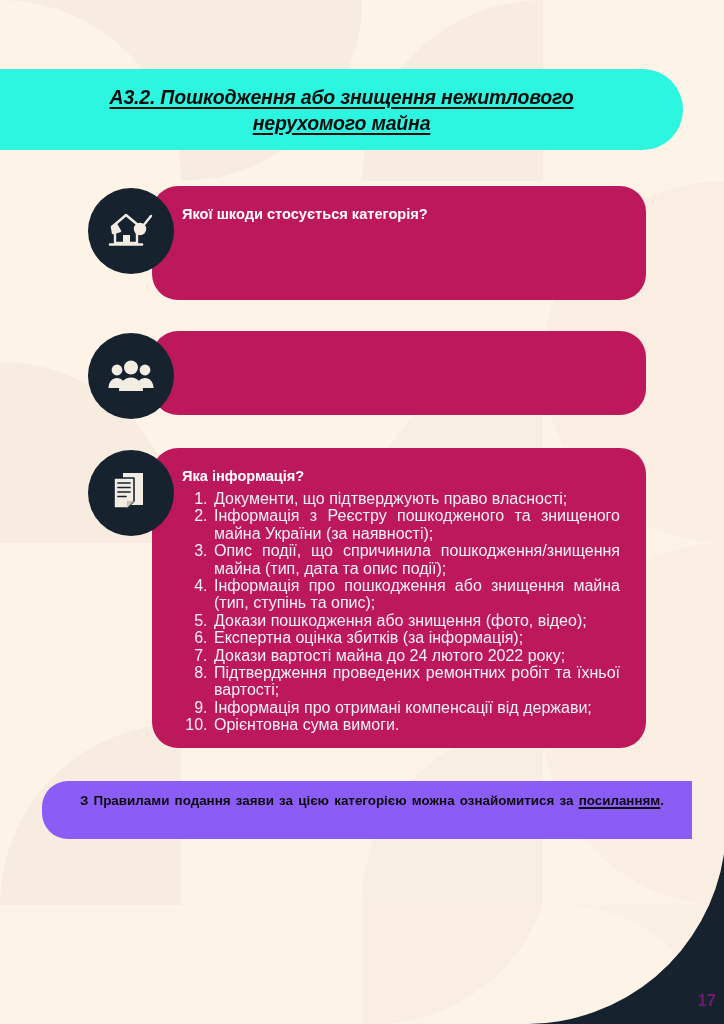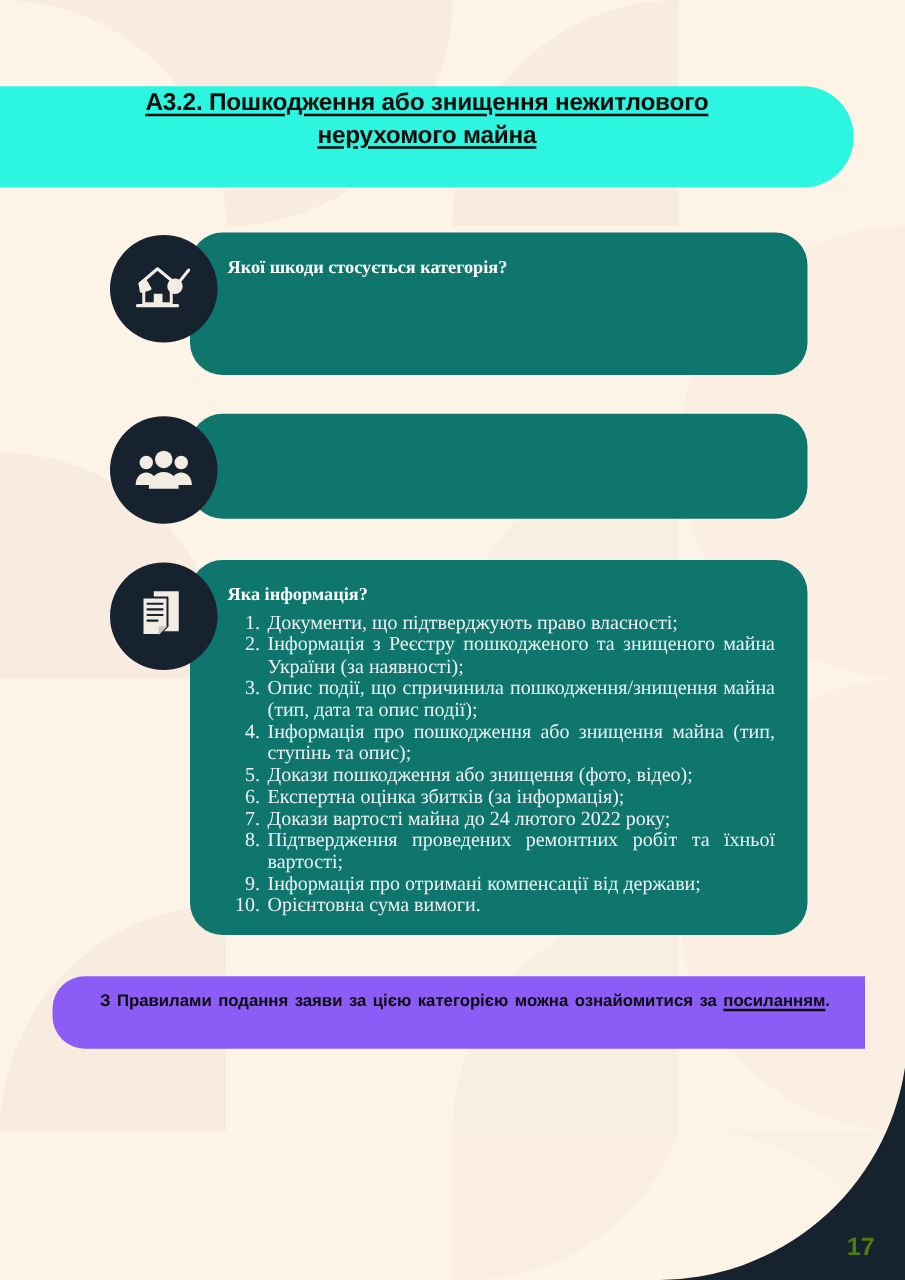--- a/index.html
+++ b/index.html
@@ -29,21 +29,23 @@
     position: absolute;
     left: 0;
     top: 69px;
     width: 683px;
     height: 81px;
     background: #2cf5e0;
     border-top-right-radius: 62px;
     border-bottom-right-radius: 62px;
     z-index: 2;
     display: flex;
+    align-items: center;
     justify-content: center;
+    font-style: italic;
   }
   .header-title {
     margin: 0;
     width: 560px;
     text-align: center;
     color: #0d0d0d;
     font-size: 19.5px;
     line-height: 26px;
     font-weight: 700;
     letter-spacing: -0.2px;
@@ -60,24 +62,23 @@
     top: 0;
     width: 724px;
     z-index: 3;
   }
   .card-block {
     position: absolute;
     left: 0;
   }
   .card-body {
     position: absolute;
-    background: #0f766e;
+    background: #be185d;
     color: #ffffff;
     border-radius: 26px;
-    font-family: Liberation Serif, serif;
   }
   .card-icon {
     position: absolute;
     width: 86px;
     height: 86px;
     border-radius: 50%;
     background: #16232f;
     display: flex;
     align-items: center;
     justify-content: center;
@@ -157,24 +158,24 @@
     position: absolute;
     right: 0;
     bottom: 0;
     width: 200px;
     height: 170px;
     z-index: 2;
   }
   .page-corner svg { display: block; }
   .page-number {
     position: absolute;
-    right: 24px;
+    right: 8px;
     bottom: 14px;
-    color: #4d7c0f;
-    font-size: 20px;
+    color: #701a75;
+    font-size: 16px;
     font-weight: 700;
     z-index: 3;
     letter-spacing: 0.2px;
   }
 </style>
 </head>
 <body>
 
 <div class="bg-pattern">
   <svg viewBox="0 0 724 1024" xmlns="http://www.w3.org/2000/svg" aria-hidden="true">

